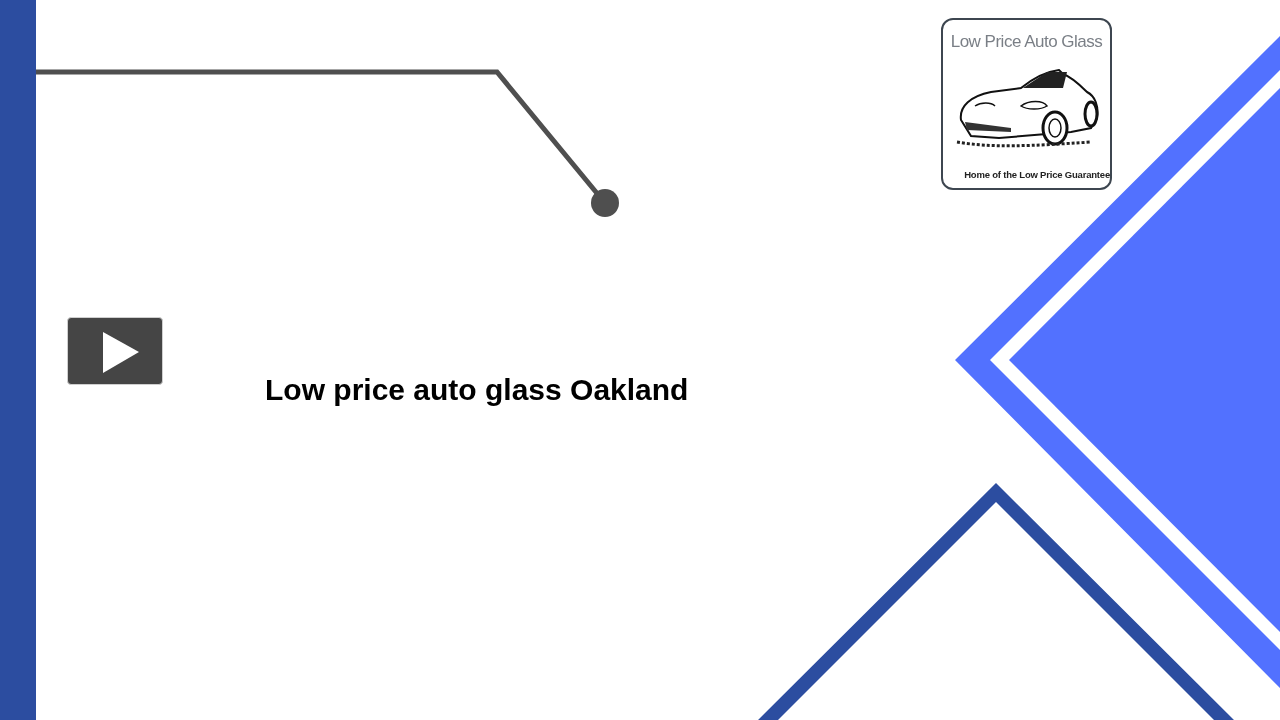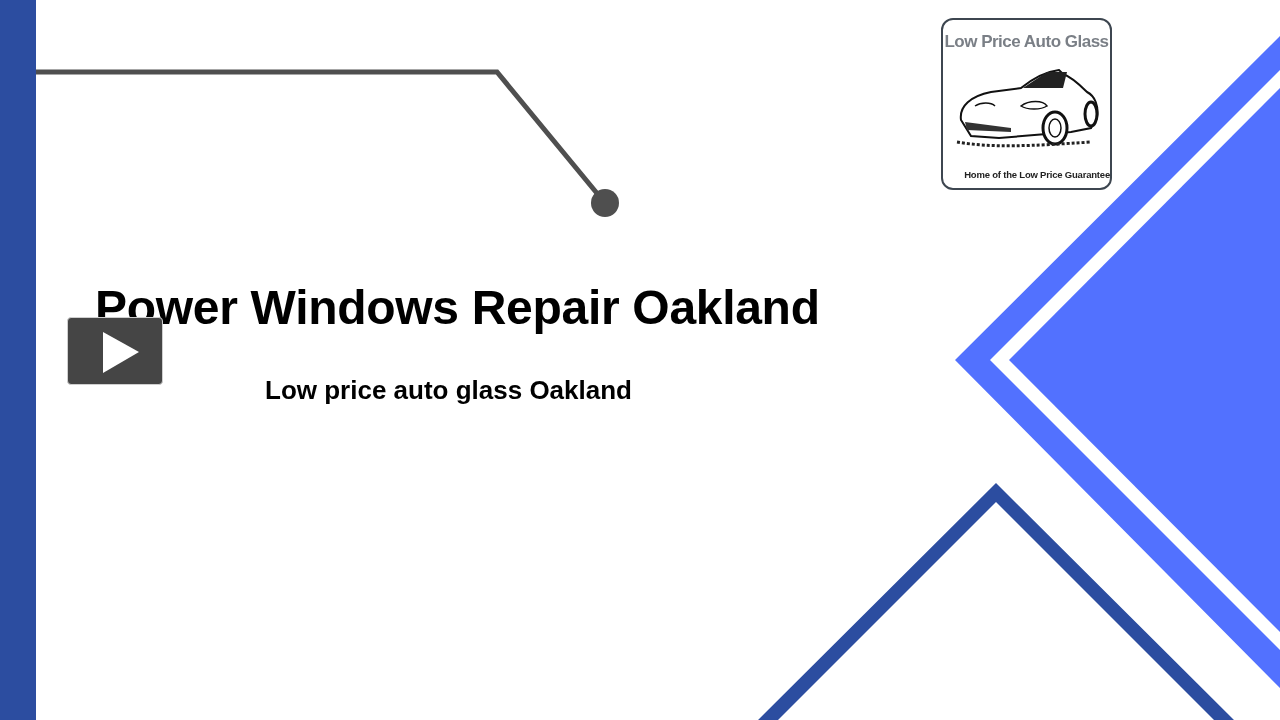--- a/index.html
+++ b/index.html
@@ -1,25 +1,25 @@
 <!DOCTYPE html>
 <html><head>
 <meta charset="utf-8">
 <style>
   html, body { margin:0; padding:0; }
   body { width:1280px; height:720px; overflow:hidden; background:#ffffff; position:relative; font-family:"Liberation Sans", sans-serif; }
   .slide { position:absolute; left:0; top:0; width:1280px; height:720px; background:#fff; }
   .left-bar { position:absolute; left:0; top:0; width:36px; height:720px; background:#2c4da0; }
   .deco { position:absolute; left:0; top:0; width:1280px; height:720px; }
   .title { position:absolute; left:95px; top:280px; margin:0; font-size:48px; font-weight:bold; color:#000; white-space:nowrap; letter-spacing:-0.3px; line-height:56px; }
-  .subtitle { position:absolute; left:265px; top:374px; margin:0; font-size:26px; font-weight:bold; color:#000; white-space:nowrap; line-height:32px; }
+  .subtitle { position:absolute; left:265px; top:374px; margin:0; font-size:30px; font-weight:bold; color:#000; white-space:nowrap; line-height:32px; }
   .play-btn { position:absolute; left:67px; top:317px; width:96px; height:68px; background:#454545; border:1px solid #cfcfcf; border-radius:4px; box-sizing:border-box; cursor:pointer; }
   .play-btn svg { position:absolute; left:0; top:0; }
   .logo { position:absolute; left:941px; top:18px; width:171px; height:172px; background:#fff; border:2px solid #3d4650; border-radius:12px; box-sizing:border-box; overflow:hidden; }
-  .logo-top { position:absolute; left:0; right:0; top:12px; text-align:center; font-size:17px; font-weight:bold; color:#7a7f86; letter-spacing:-0.5px; }
+  .logo-top { position:absolute; left:0; right:0; top:12px; text-align:center; font-size:17px; font-weight:normal; color:#7a7f86; letter-spacing:-0.5px; }
   .logo-bottom { position:absolute; left:0; right:0; bottom:8px; text-align:right; font-size:9.5px; font-weight:bold; color:#222; letter-spacing:-0.2px; }
   .logo svg { position:absolute; left:8px; top:38px; }
 </style>
 </head>
 <body>
 
 <div class="slide">
   <div class="left-bar"></div>
 
   <svg class="deco" width="1280" height="720" viewBox="0 0 1280 720">
@@ -45,21 +45,20 @@
       <ellipse cx="104" cy="70" rx="12" ry="16" fill="#fff" stroke="#111" stroke-width="3"></ellipse>
       <ellipse cx="104" cy="70" rx="6" ry="9" fill="none" stroke="#111" stroke-width="1.5"></ellipse>
       <ellipse cx="140" cy="56" rx="6" ry="12" fill="#fff" stroke="#111" stroke-width="3"></ellipse>
       <path d="M24,48 C30,44 40,44 44,48" fill="none" stroke="#111" stroke-width="1.5"></path>
       <path d="M70,48 C78,42 92,42 96,48 C90,52 76,52 70,48 Z" fill="none" stroke="#111" stroke-width="1.5"></path>
       <path d="M6,84 C40,90 80,88 140,84" fill="none" stroke="#222" stroke-width="3" stroke-dasharray="3 2"></path>
     </svg>
     <div class="logo-bottom">Home of the Low Price Guarantee</div>
   </div>
 
-  <h1 class="title">Power Windows Repair Oakland</h1>
   <p class="subtitle">Low price auto glass Oakland</p>
 
   <div class="play-btn">
     <svg width="96" height="68" viewBox="0 0 96 68">
       <polygon points="35,14 35,55 71,34" fill="#ffffff"></polygon>
     </svg>
   </div>
 </div>
 
 </body></html>

